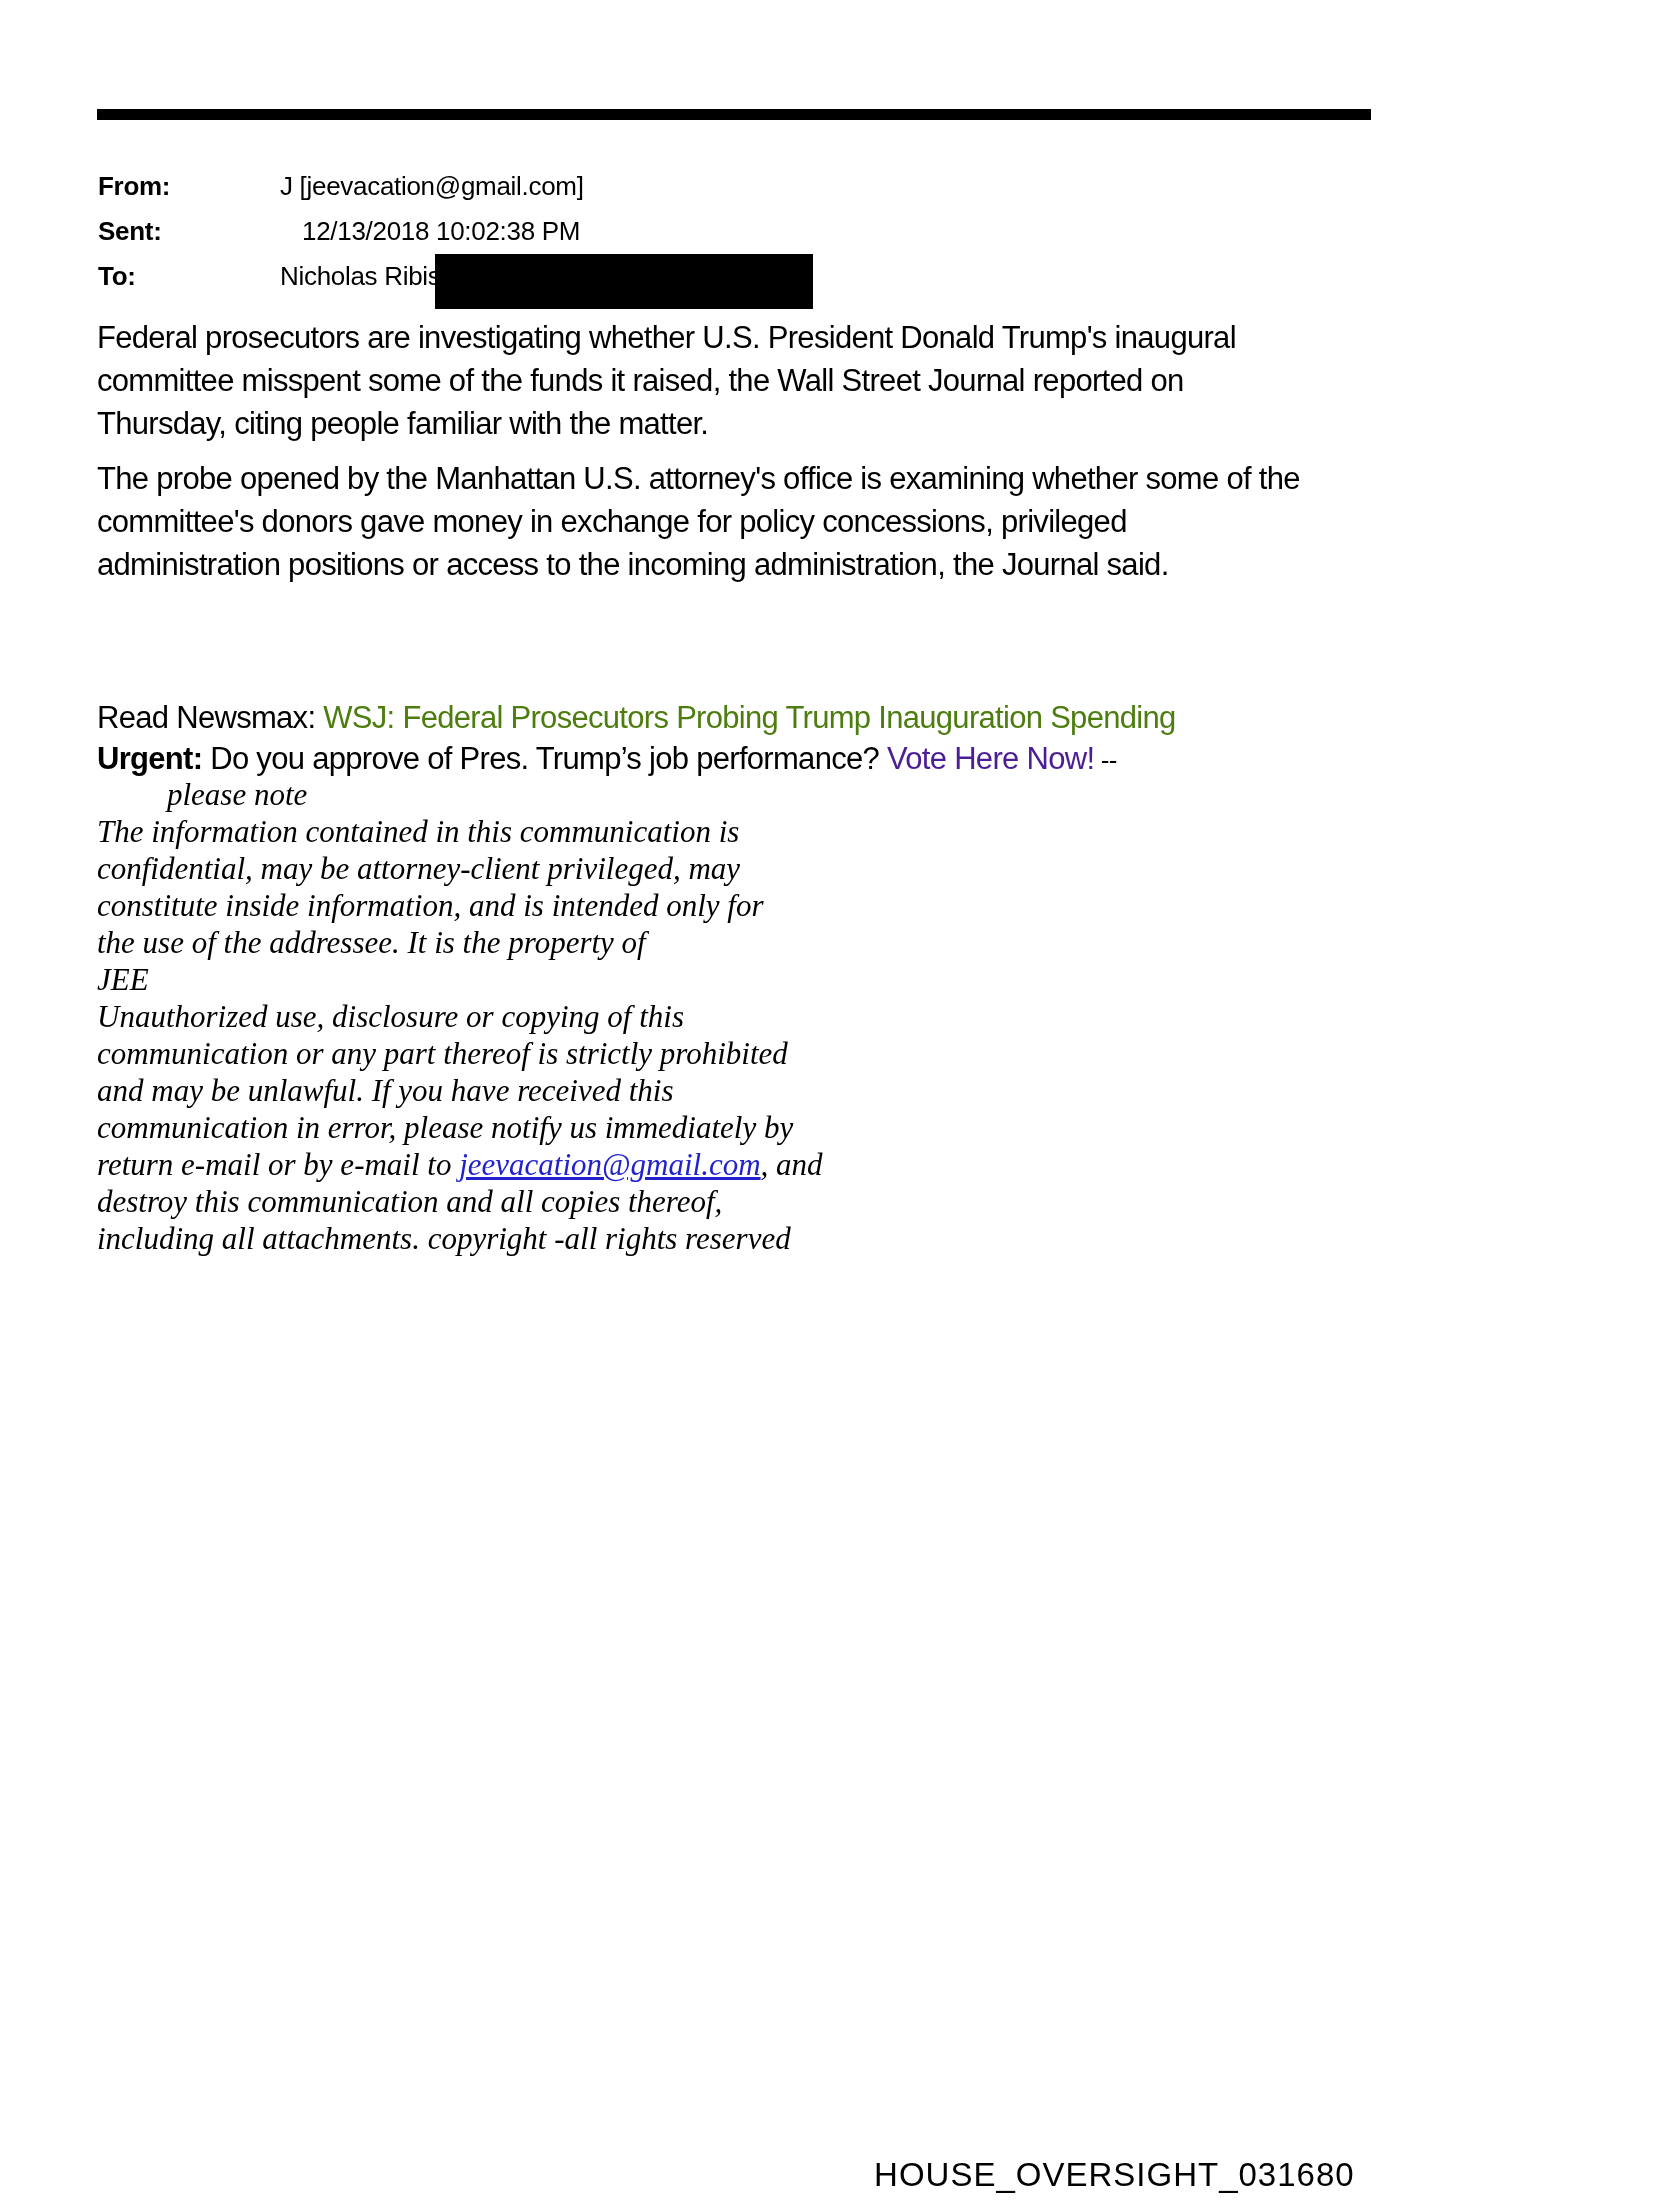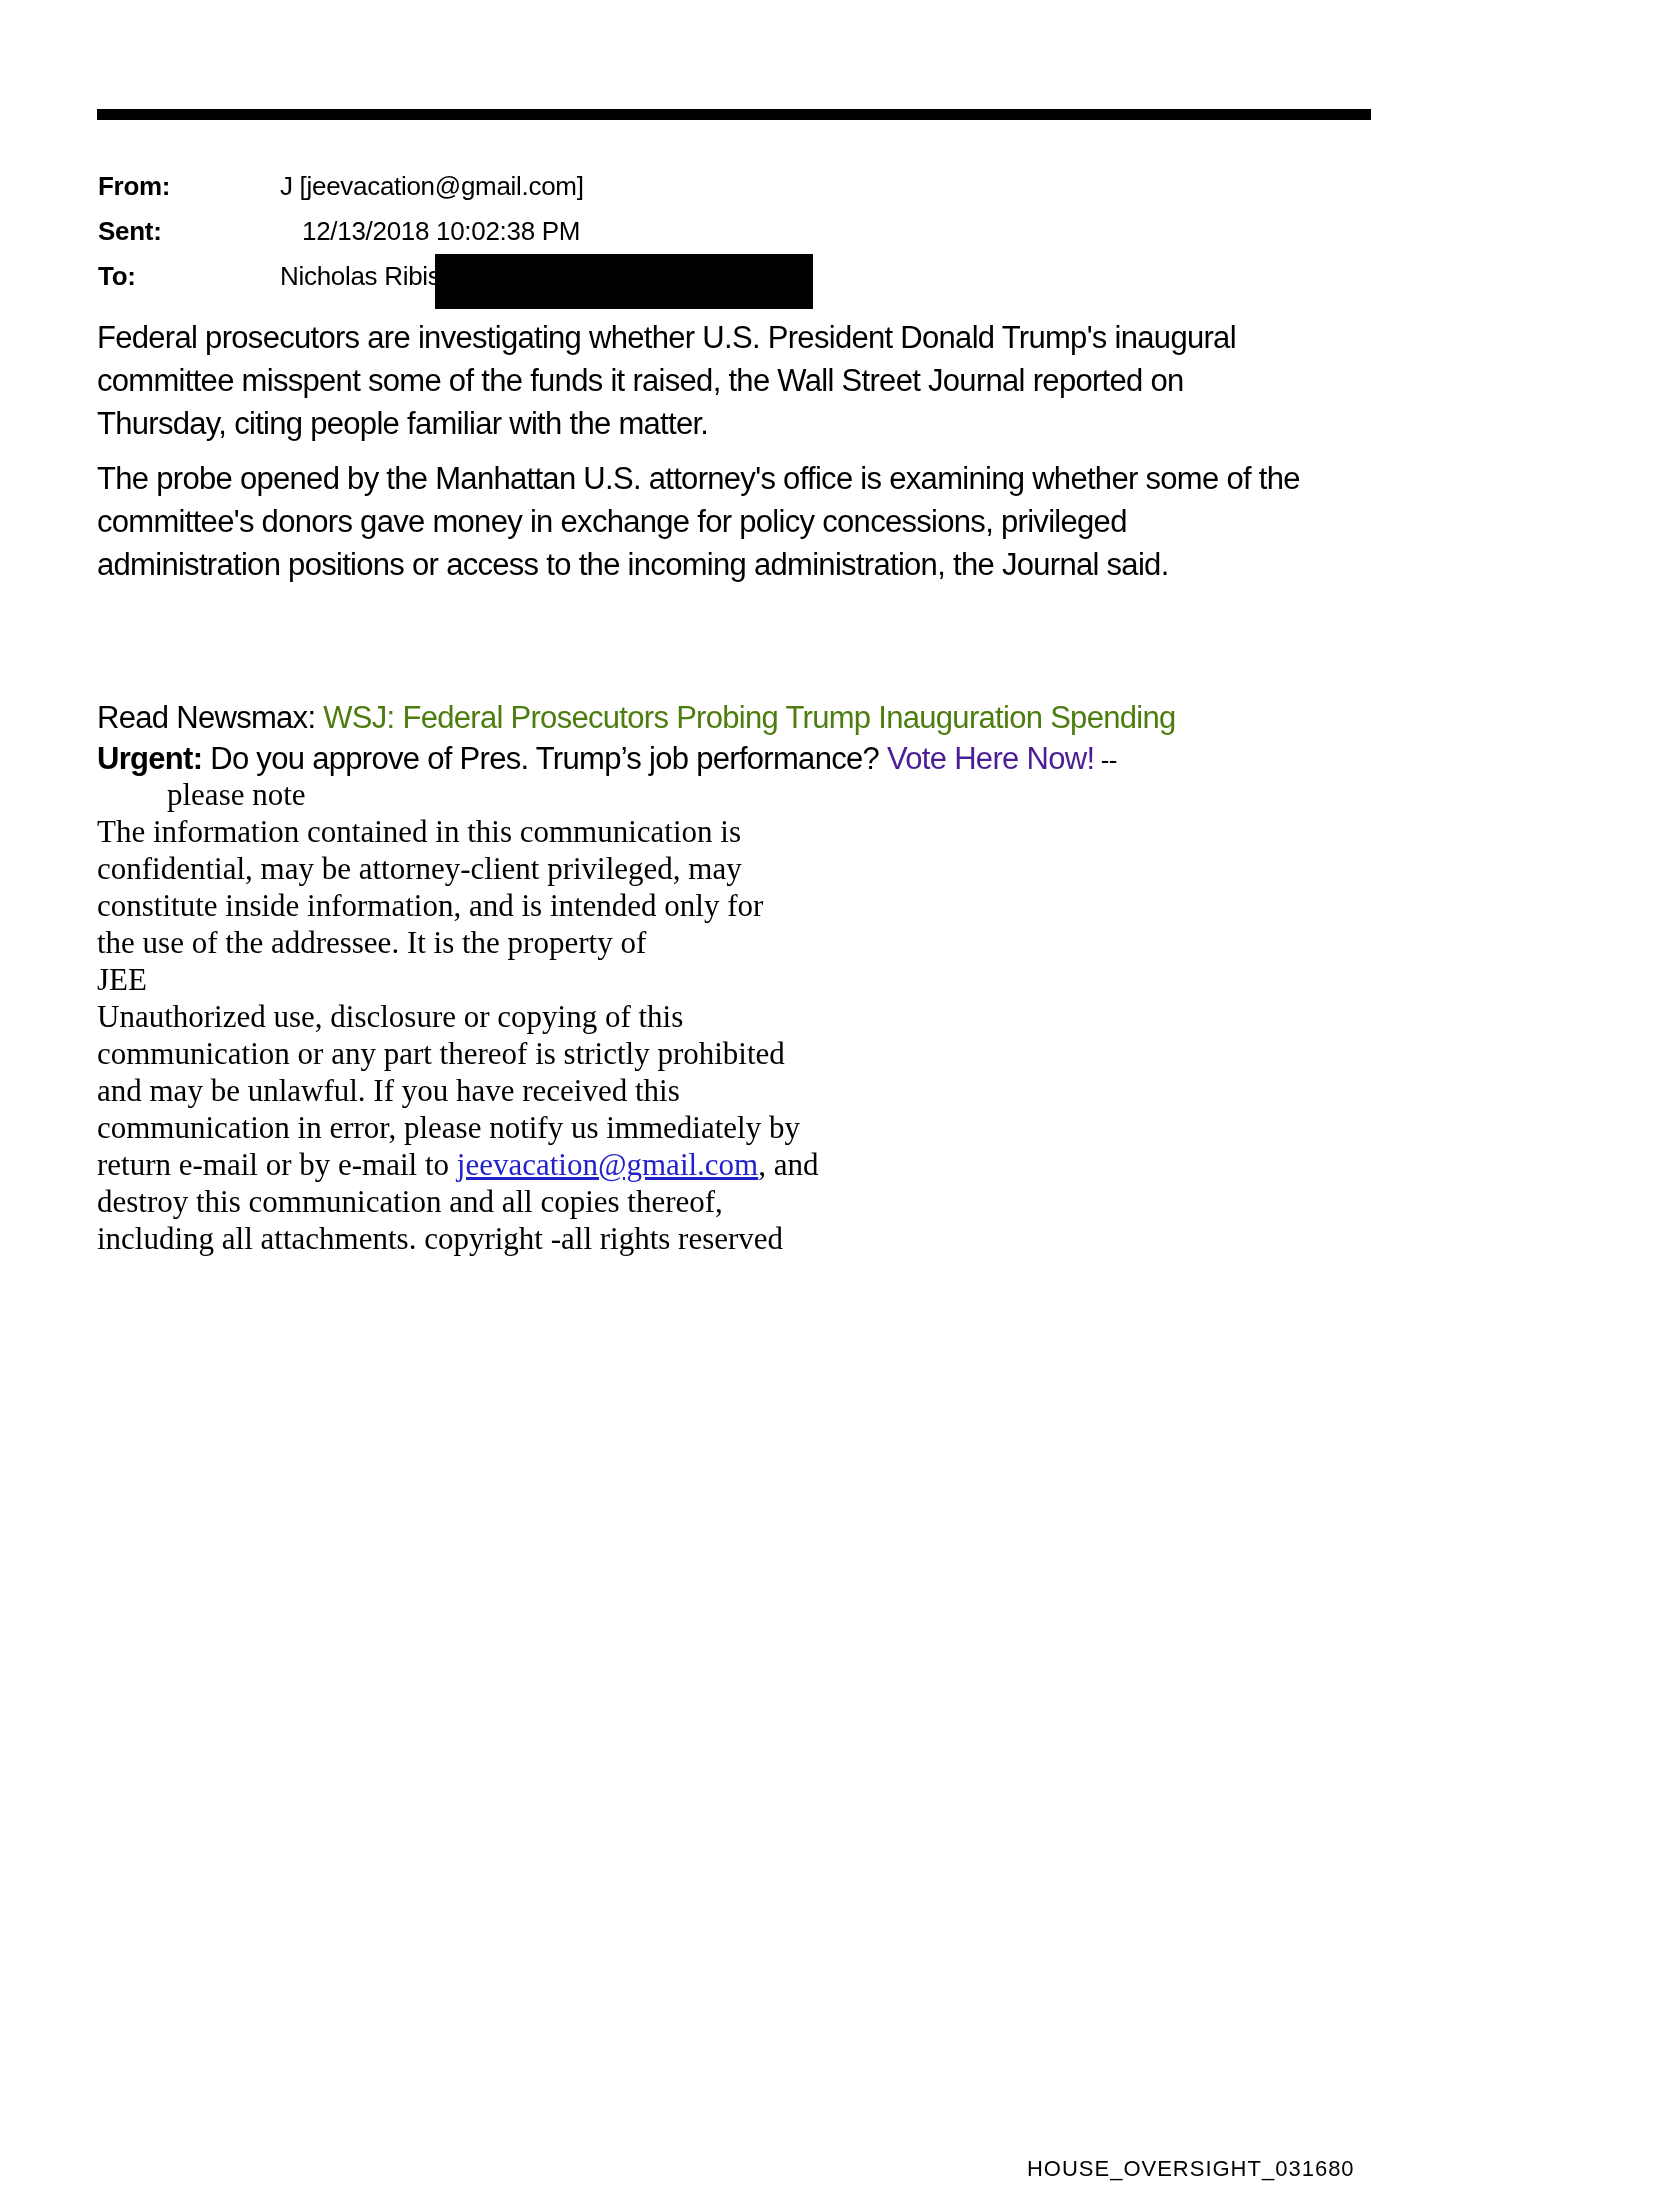--- a/index.html
+++ b/index.html
@@ -62,27 +62,27 @@
   .urgent-label { font-weight: bold; }
   .cta-red { color: #4c1d95; }
   .trailing-dashes { font-size: 26px; }
   .disclaimer {
     position: absolute;
     left: 97px; top: 776px;
     font-family: "Liberation Serif", serif;
     font-size: 31px;
     line-height: 37px;
   }
-  .disclaimer div { white-space: nowrap; }
+  .disclaimer div { white-space: nowrap; font-style: italic; }
   .disclaimer .indent { padding-left: 70px; }
   .email-link { color: #2222cc; text-decoration: underline; cursor: pointer; }
   .footer-id {
     position: absolute;
     right: 16.4px; top: 2156px;
-    font-size: 22px;
+    font-size: 33px;
     letter-spacing: 1px;
     white-space: nowrap;
   }
 </style>
 </head>
 <body>
 
 <div class="page">
 
   <div class="top-rule"></div>

